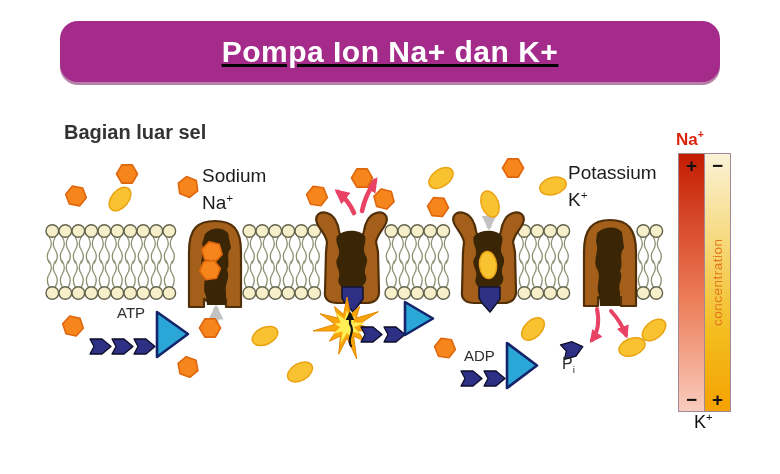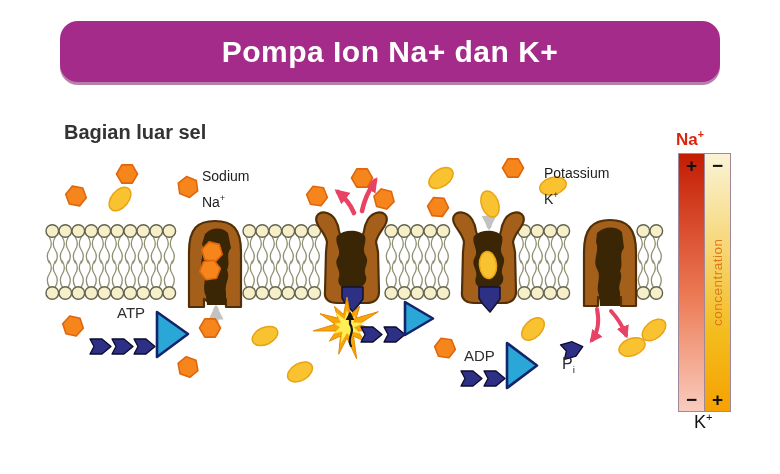--- a/index.html
+++ b/index.html
@@ -9,29 +9,29 @@
     background:radial-gradient(130% 130% at 50% 45%, #ffffff 60%, #ededed 100%);
     position:relative;
   }
   #stage{position:absolute;inset:0;width:780px;height:474px;}
   #scene{position:absolute;left:0;top:0;}
 
   .banner{
     position:absolute;left:60px;top:21px;width:660px;height:61px;
     background:var(--banner-bg,#a52b8b);border-radius:18px;
     box-shadow:0 3px 0 rgba(122,26,99,.55);
-    display:flex;align-items:center;justify-content:center;
+    display:flex;align-items:center;justify-content:center;text-decoration:underline;
   }
   .banner-title{color:#fff;font-size:30px;font-weight:bold;letter-spacing:.5px;}
 
   .lbl{position:absolute;color:#1b1b1b;white-space:nowrap;}
   .region-label{font-weight:bold;font-size:20px;color:#333;}
   .watermark{font-family:"DejaVu Serif", serif;font-style:italic;font-size:16px;
     color:var(--watermark,#d8d8d8);letter-spacing:2px;}
-  .ion-label{font-size:14px;line-height:22px;color:#1c1c1c;}
+  .ion-label{font-size:19px;line-height:22px;color:#1c1c1c;}
   sup{font-size:.62em;}
   sub{font-size:.62em;}
   .membrane-label{
     background:rgba(255,255,255,.93);border-radius:4px;padding:2px 7px;
     font-size:16px;color:#1b1b1b;
   }
   .mol-label{font-size:15px;color:#2e2e2e;}
 
   
   .bar{position:absolute;width:25px;height:257px;top:153px;border:1px solid var(--bar-border,#a08898);}
@@ -330,21 +330,21 @@
     <span class="banner-title">Pompa Ion Na+ dan K+</span>
   </div>
 
   <div class="lbl region-label" style="left:64px;top:121px">Bagian luar sel</div>
 
   <div class="lbl ion-label" style="left:202px;top:165px">
     <span>Sodium</span><br>
     <span>Na</span><sup>+</sup>
   </div>
 
-  <div class="lbl ion-label" style="left:544px;top:162px">
+  <div class="lbl ion-label" style="left:568px;top:162px">
     <span>Potassium</span><br>
     <span>K</span><sup>+</sup>
   </div>
 
 
   <div class="lbl mol-label" style="left:117px;top:304px">ATP</div>
   <div class="lbl mol-label" style="left:464px;top:347px">ADP</div>
   <div class="lbl mol-label" style="left:562px;top:355px;font-size:16px">
     <span>P</span><sub>i</sub>
   </div>

